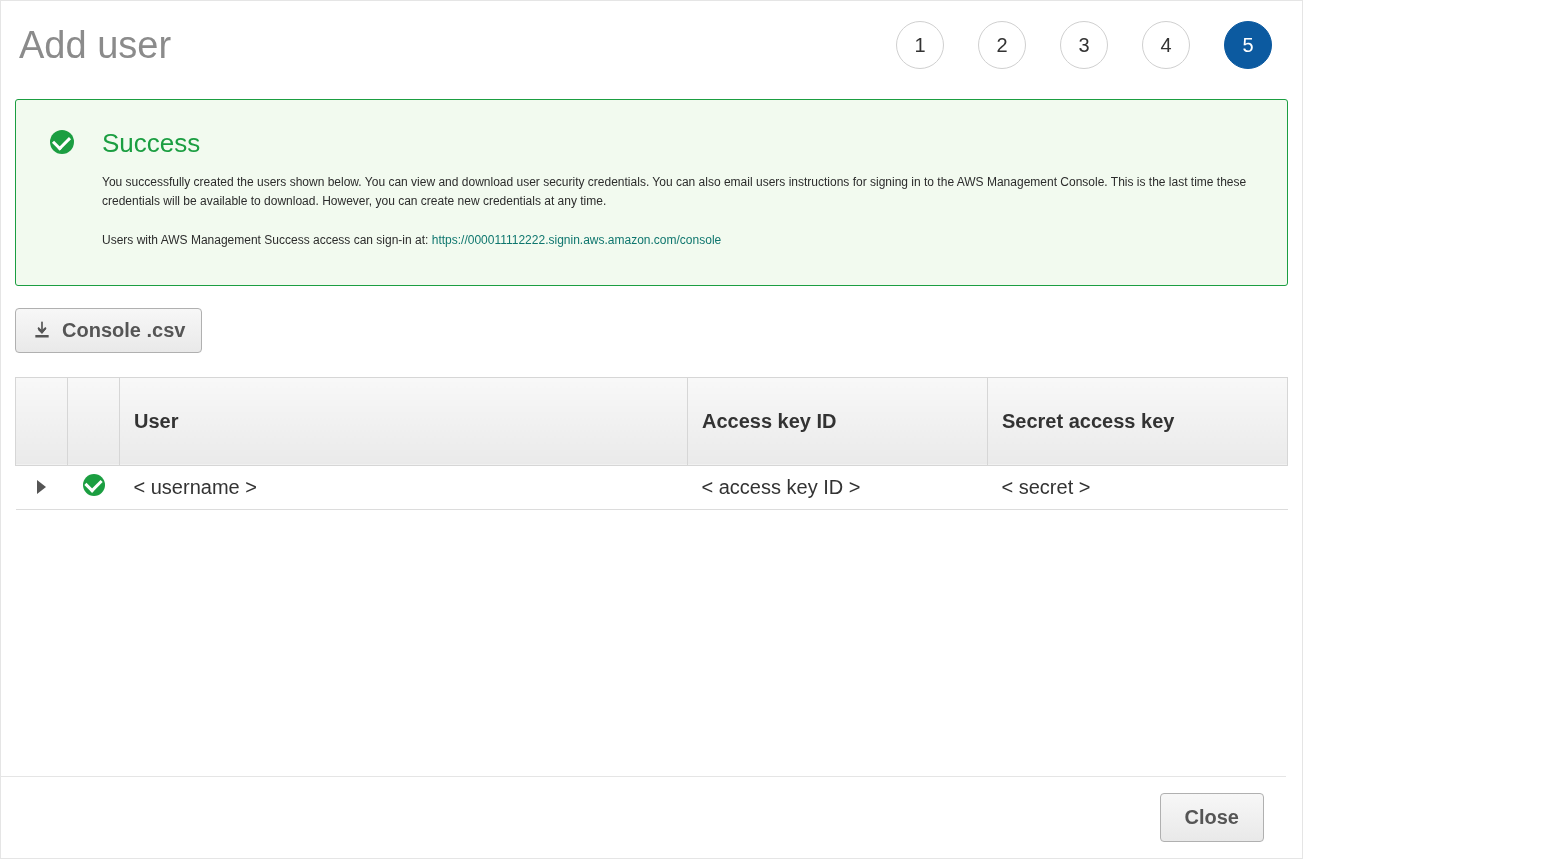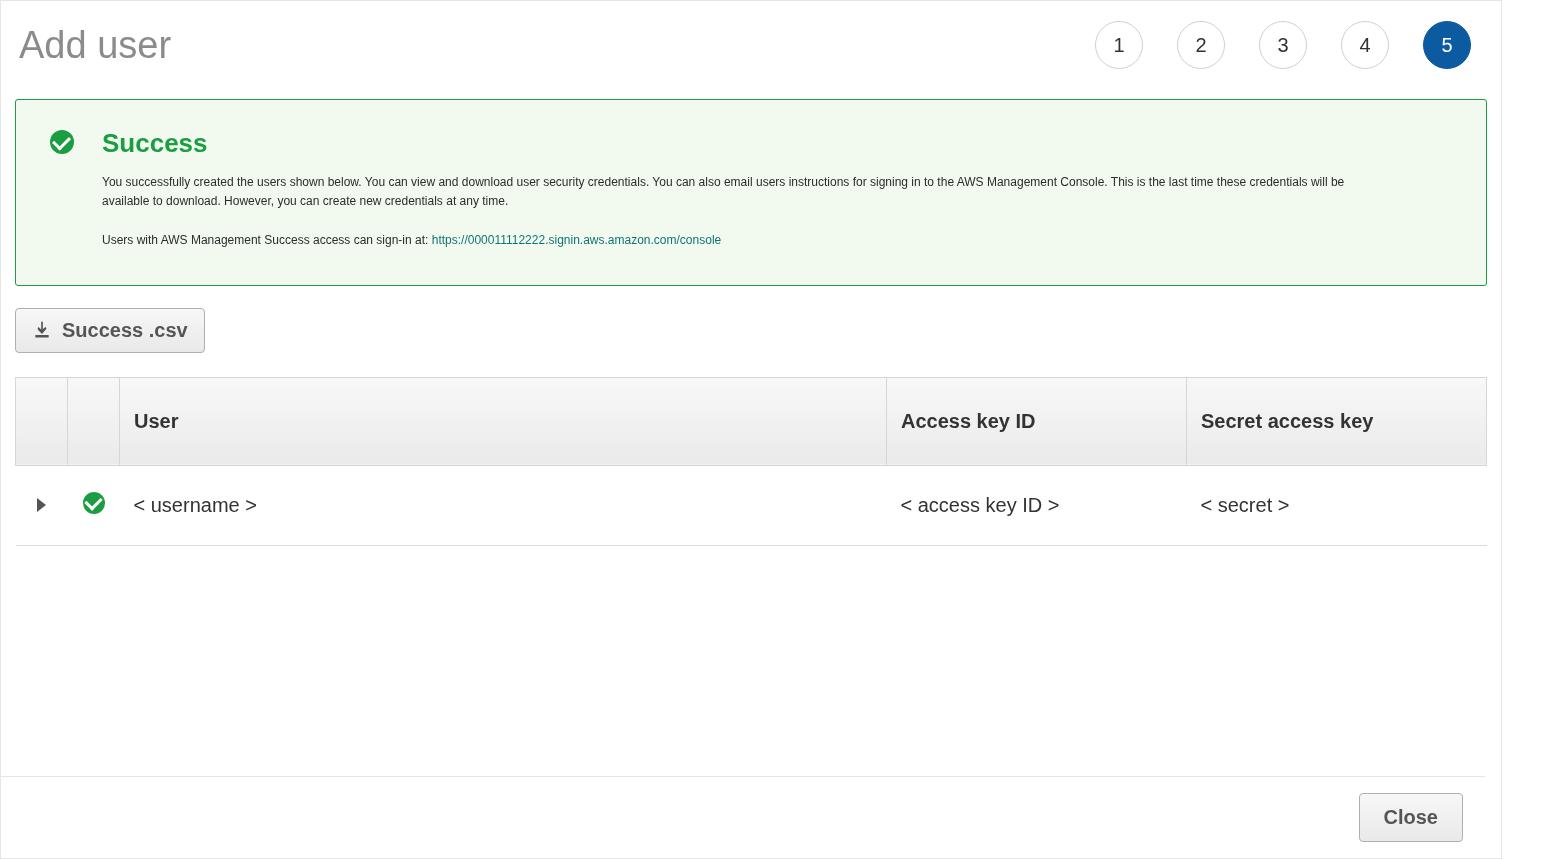--- a/index.html
+++ b/index.html
@@ -1,37 +1,37 @@
 <!DOCTYPE html>
 <html><head>
   <meta charset="utf-8">
   <style>
     * { box-sizing: border-box; margin: 0; padding: 0; }
     body { font-family: "Amazon Ember", "Helvetica Neue", Helvetica, Arial, sans-serif; font-size: 14px; color: #333; background: #fff; }
-    .container { border: 1px solid #e5e5e5; width: 1502px; height: 859px; position: relative; }
+    .container { border: 1px solid #e5e5e5; width: 1303px; height: 859px; position: relative; }
     .content { padding: 20px 14px; }
     .header-row { display: flex; align-items: center; justify-content: space-between; margin-bottom: 30px; padding: 0 0 0 4px; }
     .page-title { font-size: 38px; font-weight: 400; color: #8b8b8b; }
     .steps { display: flex; gap: 34px; padding-right: 16px; }
     .step { width: 48px; height: 48px; border-radius: 50%; border: 1.5px solid #d0d0d0; display: flex; align-items: center; justify-content: center; font-size: 20px; color: #333; background: #fff; }
     .step.active { background: #0c5aa0; border-color: #0c5aa0; color: #fff; }
     .alert { border: 1.5px solid #1b9e41; background: #f2faef; border-radius: 3px; padding: 28px 34px 34px 34px; display: flex; gap: 28px; margin-bottom: 22px; }
     .alert-icon-wrap { flex-shrink: 0; padding-top: 2px; }
-    .alert-body .alert-title { font-size: 26px; color: #1b9e41; font-weight: 700; margin-bottom: 14px; }
+    .alert-body .alert-title { font-size: 26px; color: #1b9e41; font-weight: 400; margin-bottom: 14px; }
     .alert-body p { font-size: 12px; line-height: 1.6; color: #2c2c2c; max-width: 1290px; }
     .alert-body p + p { margin-top: 20px; }
     .alert-body a { color: #0f766e; text-decoration: none; }
     .btn { display: inline-flex; align-items: center; gap: 10px; background: linear-gradient(#f7f7f7, #e9e9e9); border: 1px solid #b0b0b0; border-radius: 4px; padding: 10px 16px; font-size: 20px; font-weight: 700; color: #555; cursor: pointer; }
     .download-wrap { margin-bottom: 24px; }
     .table { width: 100%; border-collapse: collapse; }
     .table th { background: linear-gradient(#f8f8f8, #eaeaea); text-align: left; font-size: 20px; font-weight: 700; color: #333; padding: 32px 14px; border-top: 1px solid #d6d6d6; border-bottom: 1px solid #d6d6d6; border-left: 1px solid #d6d6d6; }
     .table th:last-child { border-right: 1px solid #d6d6d6; }
     .table th.expand-col { width: 52px; }
     .table th.status-col { width: 52px; }
-    .table td { padding: 26px 14px; font-size: 20px; color: #333; border-bottom: 1px solid #dcdcdc; }
+    .table td { padding: 8px 14px; font-size: 20px; color: #333; border-bottom: 1px solid #dcdcdc; }
     .expand-cell { text-align: center; cursor: pointer; }
     .status-cell { text-align: center; }
     .footer { position: absolute; bottom: 0; left: 0; right: 16px; border-top: 1px solid #e5e5e5; padding: 16px 22px; display: flex; justify-content: flex-end; }
     .btn-close { background: linear-gradient(#f7f7f7, #e9e9e9); border: 1px solid #b0b0b0; border-radius: 4px; padding: 12px 24px; font-size: 20px; font-weight: 700; color: #555; cursor: pointer; }
     .check-icon { width: 24px; height: 24px; background: #1b9e41; border-radius: 50%; position: relative; display: inline-block; }
     .check-icon::after { content: ""; position: absolute; left: 6px; top: 3px; width: 8px; height: 13px; border: solid white; border-width: 0 3px 3px 0; transform: rotate(45deg); }
     .check-icon.small { width: 22px; height: 22px; }
     .check-icon.small::after { left: 5px; top: 2px; width: 8px; height: 12px; }
     .caret { width: 0; height: 0; border-top: 7px solid transparent; border-bottom: 7px solid transparent; border-left: 9px solid #555; display: inline-block; }
   </style>
@@ -67,21 +67,21 @@
 
     <div class="download-wrap">
       <button class="btn">
         <svg width="20" height="20" viewBox="0 0 24 24">
           <path fill="#555" d="M12 2v10.586l3.293-3.293 1.414 1.414L12 16.414l-4.707-4.707 1.414-1.414L12 12.586V2h0z"></path>
           <path fill="#555" d="M12 2v10.586l3.293-3.293 1.414 1.414L12 16.414l-4.707-4.707 1.414-1.414L12 12.586V2z" transform="translate(0 0)"></path>
           <rect fill="#555" x="4" y="18" width="16" height="3"></rect>
           <rect fill="#555" x="11" y="2" width="2" height="11"></rect>
           <path fill="#555" d="M12 15.5 L6.5 10 L8 8.5 L12 12.5 L16 8.5 L17.5 10 Z"></path>
         </svg>
-        <span>Success .csv</span>
+        <span>Console .csv</span>
       </button>
     </div>
 
     <table class="table">
       <thead>
         <tr>
           <th class="expand-col"></th>
           <th class="status-col"></th>
           <th>User</th>
           <th style="width:300px">Access key ID</th>

